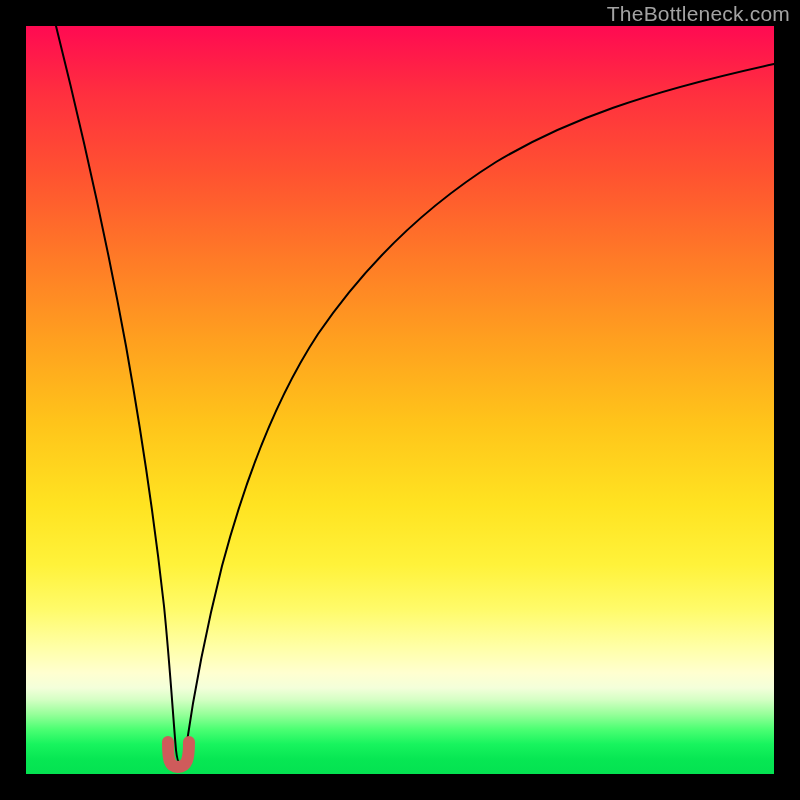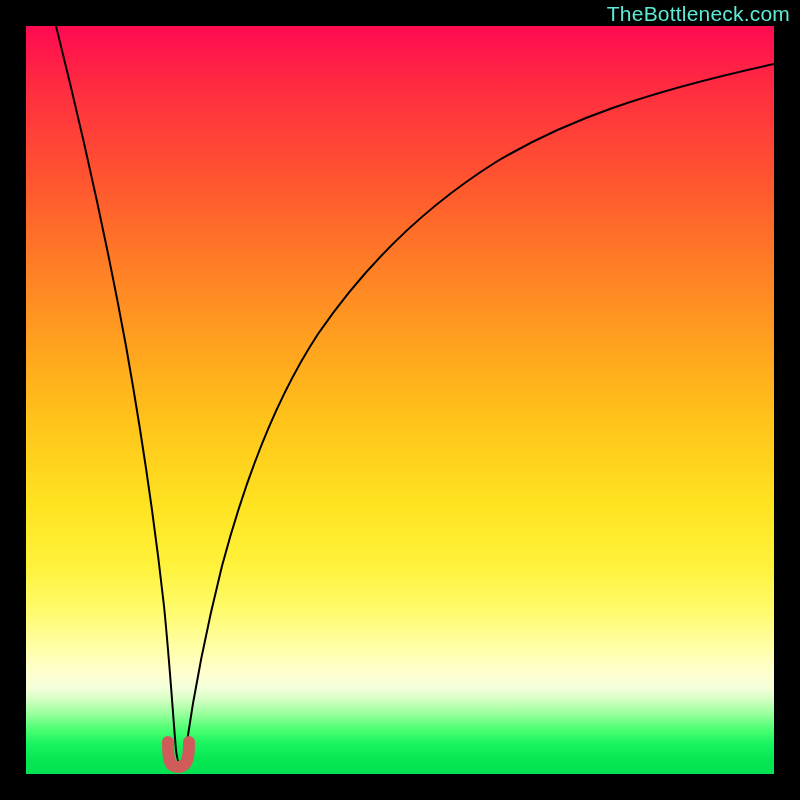--- a/index.html
+++ b/index.html
@@ -15,21 +15,21 @@
     left: 0; top: 0;
     width: 800px; height: 800px;
     background: #000;
   }
   .watermark {
     position: absolute;
     top: 2px;
     right: 10px;
     font-family: Arial, Helvetica, sans-serif;
     font-size: 21px;
-    color: #5eead4;
+    color: #a3a3a3;
     letter-spacing: 0.2px;
     user-select: none;
   }
   .plot {
     position: absolute;
     left: 26px;
     top: 26px;
     width: 748px;
     height: 748px;
   }

